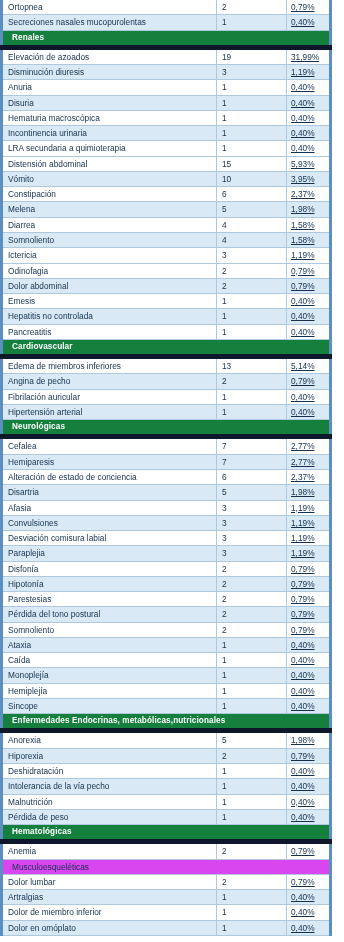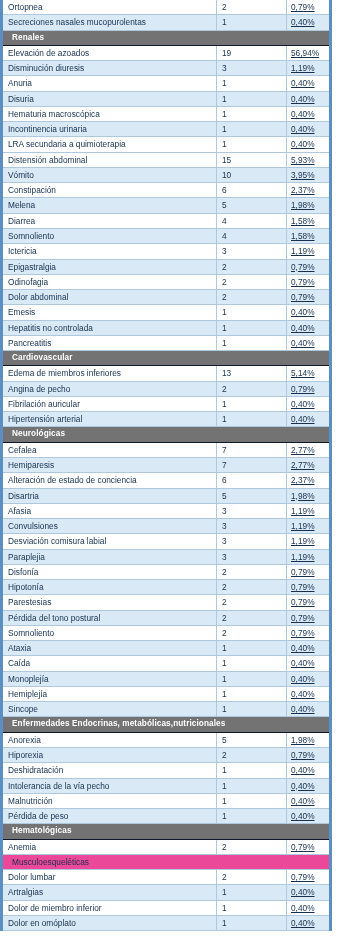--- a/index.html
+++ b/index.html
@@ -50,33 +50,33 @@
     border-right:3px solid #5b8fc4;
     padding-left:4px;
     text-decoration:underline;
   }
 
   tr.alt td{background:#d9e9f5;}
   tr.plain td{background:#ffffff;}
 
   
   tr.section td{
-    background:#737373;
+    background:#15803d;
     color:#ffffff;
     font-weight:bold;
     font-size:8.2px;
     padding-left:9px;
     border-left:3px solid #5b8fc4;
     border-right:3px solid #5b8fc4;
-    border-bottom:1px solid #0f172a;
+    border-bottom:5px solid #0f172a;
     letter-spacing:0.1px;
   }
   
   tr.section-light td{
-    background:#ec4899;
+    background:#d946ef;
     color:#16314f;
     font-weight:normal;
     font-size:8.3px;
     padding-left:9px;
     border-left:3px solid #5b8fc4;
     border-right:3px solid #5b8fc4;
     border-bottom:1px solid #aec8dd;
   }
 </style>
 </head>
@@ -99,21 +99,21 @@
           <td class="label">Secreciones nasales mucopurolentas</td>
           <td class="count">1</td>
           <td class="pct">0,40%</td>
         </tr>
         <tr class="section">
           <td colspan="3">Renales</td>
         </tr>
         <tr class="plain">
           <td class="label">Elevación de azoados</td>
           <td class="count">19</td>
-          <td class="pct">56,94%</td>
+          <td class="pct">31,99%</td>
         </tr>
         <tr class="alt">
           <td class="label">Disminución diuresis</td>
           <td class="count">3</td>
           <td class="pct">1,19%</td>
         </tr>
         <tr class="plain">
           <td class="label">Anuria</td>
           <td class="count">1</td>
           <td class="pct">0,40%</td>
@@ -166,25 +166,20 @@
         <tr class="alt">
           <td class="label">Somnoliento</td>
           <td class="count">4</td>
           <td class="pct">1,58%</td>
         </tr>
         <tr class="plain">
           <td class="label">Ictericia</td>
           <td class="count">3</td>
           <td class="pct">1,19%</td>
         </tr>
-        <tr class="alt">
-          <td class="label">Epigastralgia</td>
-          <td class="count">2</td>
-          <td class="pct">0,79%</td>
-        </tr>
         <tr class="plain">
           <td class="label">Odinofagia</td>
           <td class="count">2</td>
           <td class="pct">0,79%</td>
         </tr>
         <tr class="alt">
           <td class="label">Dolor abdominal</td>
           <td class="count">2</td>
           <td class="pct">0,79%</td>
         </tr>

